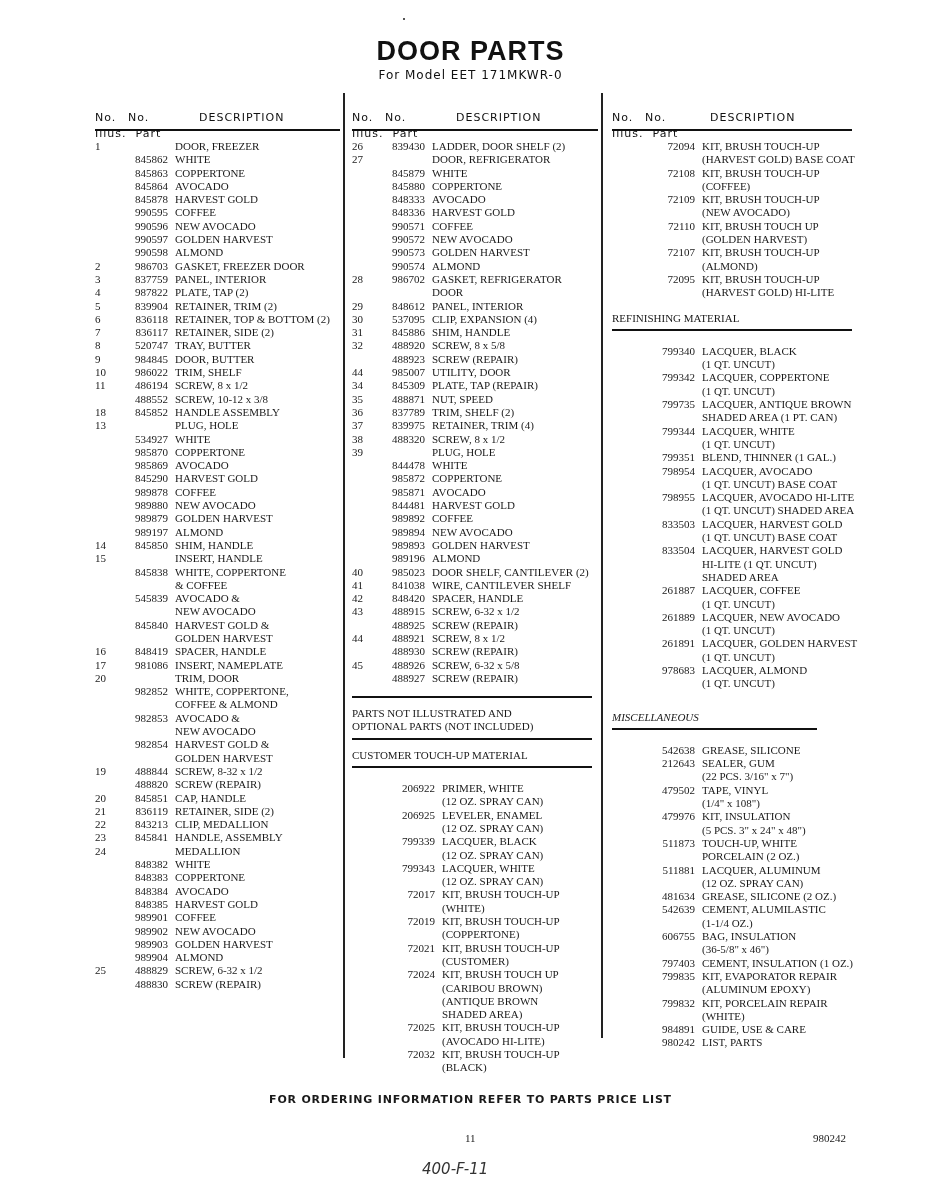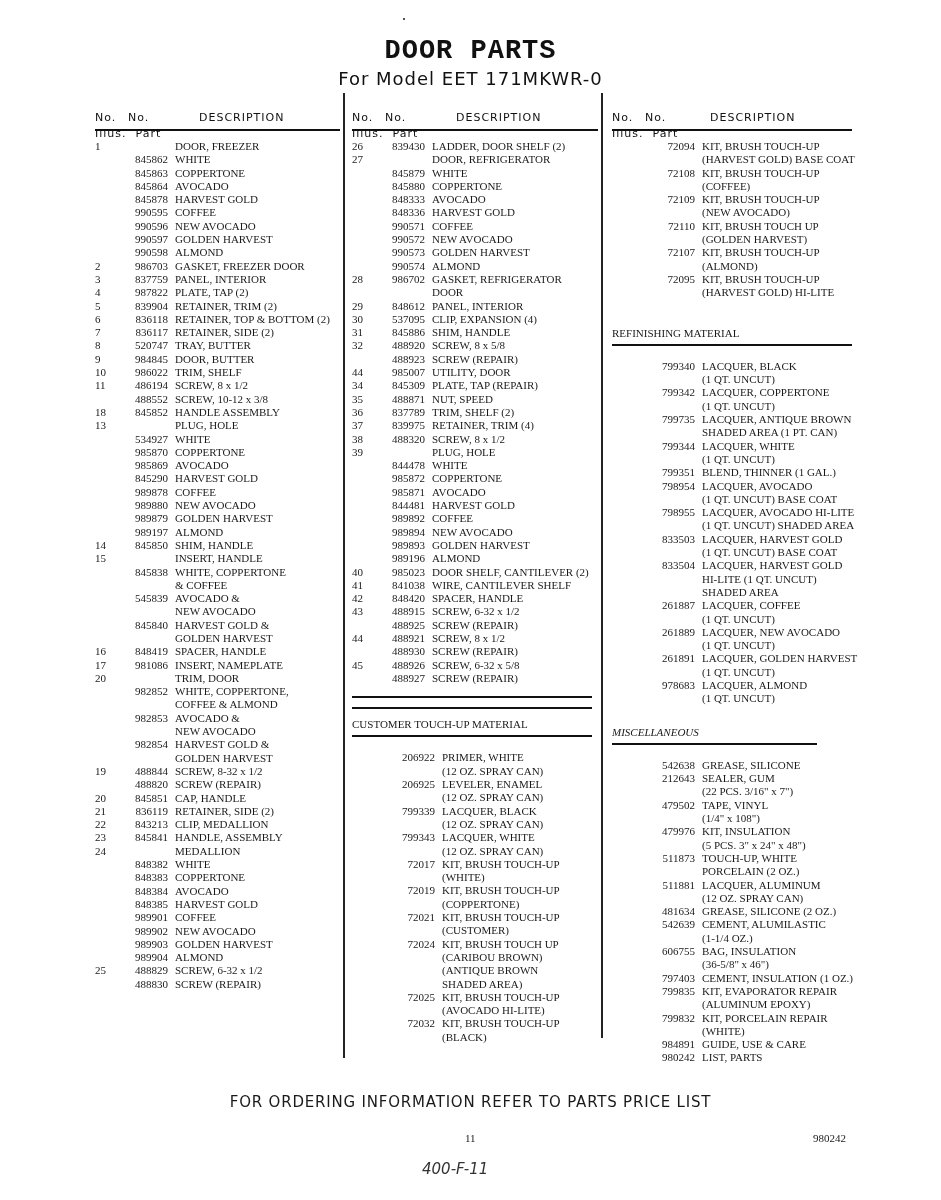--- a/index.html
+++ b/index.html
@@ -1,41 +1,41 @@
 <!DOCTYPE html>
 <html><head>
 <meta charset="utf-8">
 <style>
   html, body { margin:0; padding:0; background:#ffffff; }
   body { width:941px; height:1200px; position:relative; overflow:hidden; color:#1a1a1a;
          font-family:"Liberation Serif", serif; }
   .title { position:absolute; left:0; width:941px; top:36px; text-align:center;
-           font-family:Liberation Mono, monospace; font-weight:bold; font-size:27px; letter-spacing:1px; color:#111; }
+           font-family:Liberation Sans, sans-serif; font-weight:bold; font-size:27px; letter-spacing:1px; color:#111; }
   .subtitle { position:absolute; left:0; width:941px; top:68px; text-align:center;
-           font-family:"DejaVu Sans", sans-serif; font-size:18px; letter-spacing:1px; color:#111; }
+           font-family:"DejaVu Sans", sans-serif; font-size:12px; letter-spacing:1px; color:#111; }
   .col { position:absolute; top:93px; }
   .col1 { left:95px; width:245px; }
   .col2 { left:352px; width:246px; }
   .col3 { left:612px; width:240px; }
   .vline { position:absolute; width:2px; background:#222; }
   .hdr { position:relative; height:36px; font-family:"DejaVu Sans", sans-serif; font-size:11px; color:#111; }
   .hdr .illus { position:absolute; left:0; top:2px; letter-spacing:1px;margin-top:32px; }
   .hdr .no1 { position:absolute; left:0; top:18px; letter-spacing:1px; }
   .hdr .no2 { position:absolute; left:33px; top:18px; letter-spacing:1px; }
   .hdr .desc { position:absolute; left:104px; top:18px; letter-spacing:1px; }
   .hdr-rule { height:2px; background:#111; margin-bottom:9px; }
   .row { display:flex; font-size:11px; line-height:13.3px; white-space:nowrap; }
   .row .n { width:18px; flex:none; }
   .row .p { width:55px; flex:none; text-align:right; padding-right:7px; }
   .row .d { flex:1; }
   .sec { font-size:11px; line-height:13.3px; margin-top:9px; }
   .sec-rule { height:2px; background:#111; margin:4px 0 9px 0; width:240px; }
   .col3 .row .p, .col2 .cust .row .p { width:65px; }
   .footer { position:absolute; top:1093px; left:0; width:941px; text-align:center;
-            font-family:"DejaVu Sans", sans-serif; font-weight:normal; font-size:15px; letter-spacing:0.8px; }
+            font-family:"DejaVu Sans", sans-serif; font-weight:bold; font-size:11px; letter-spacing:0.8px; }
   .pageno { position:absolute; top:1132px; left:465px; font-size:11px; }
   .docno { position:absolute; top:1132px; left:813px; font-size:11px; }
   .hand { position:absolute; top:1160px; left:422px; font-family:"DejaVu Sans", sans-serif; font-style:italic; font-size:15px; color:#333; }
   .dot { position:absolute; width:2px; height:2px; background:#555; }
 </style>
 </head>
 <body>
 
 <div class="title">DOOR PARTS</div>
 <div class="subtitle">For Model EET 171MKWR-0</div>
@@ -584,20 +584,24 @@
         <span class="p">488926</span>
         <span class="d">SCREW, 6-32 x 5/8</span>
       </div>
       <div class="row">
         <span class="n"></span>
         <span class="p">488927</span>
         <span class="d">SCREW (REPAIR)</span>
       </div>
     </div>
   <div class="sec-rule" style="margin-top:11px;"></div>
+  <div class="sec" style="margin-top:0;">
+    <div>PARTS NOT ILLUSTRATED AND</div>
+    <div>OPTIONAL PARTS (NOT INCLUDED)</div>
+  </div>
   <div class="sec-rule"></div>
   <div class="sec" style="margin-top:0;font-family:Liberation Serif, serif;">CUSTOMER TOUCH-UP MATERIAL</div>
   <div class="sec-rule" style="margin-bottom:14px;"></div>
   <div id="c2b" class="cust">
       <div class="row">
         <span class="n"></span>
         <span class="p">206922</span>
         <span class="d">PRIMER, WHITE</span>
       </div>
       <div class="row">
@@ -771,21 +775,21 @@
         <span class="n"></span>
         <span class="p">72095</span>
         <span class="d">KIT, BRUSH TOUCH-UP</span>
       </div>
       <div class="row">
         <span class="n"></span>
         <span class="p"></span>
         <span class="d">(HARVEST GOLD) HI-LITE</span>
       </div>
     </div>
-  <div class="sec" style="margin-top:27px;">REFINISHING MATERIAL</div>
+  <div class="sec" style="margin-top:12px;">REFINISHING MATERIAL</div>
   <div class="sec-rule" style="margin-bottom:14px;"></div>
   <div id="c3b">
       <div class="row">
         <span class="n"></span>
         <span class="p">799340</span>
         <span class="d">LACQUER, BLACK</span>
       </div>
       <div class="row">
         <span class="n"></span>
         <span class="p"></span>

